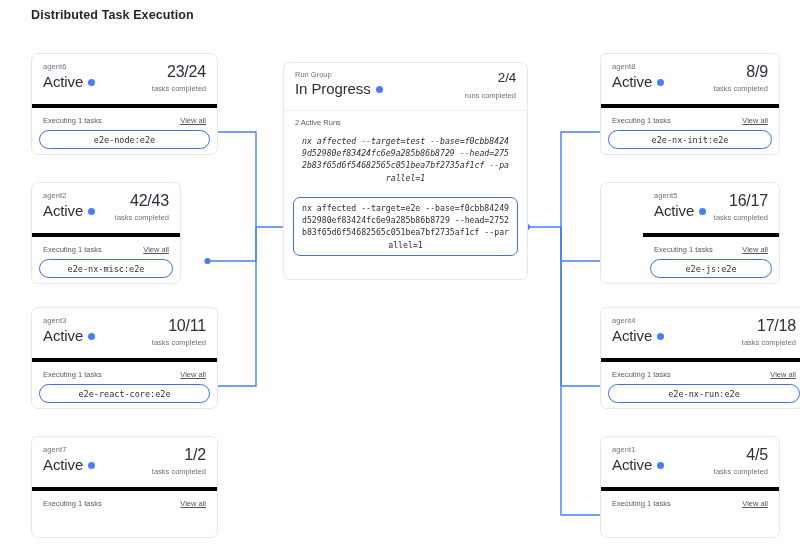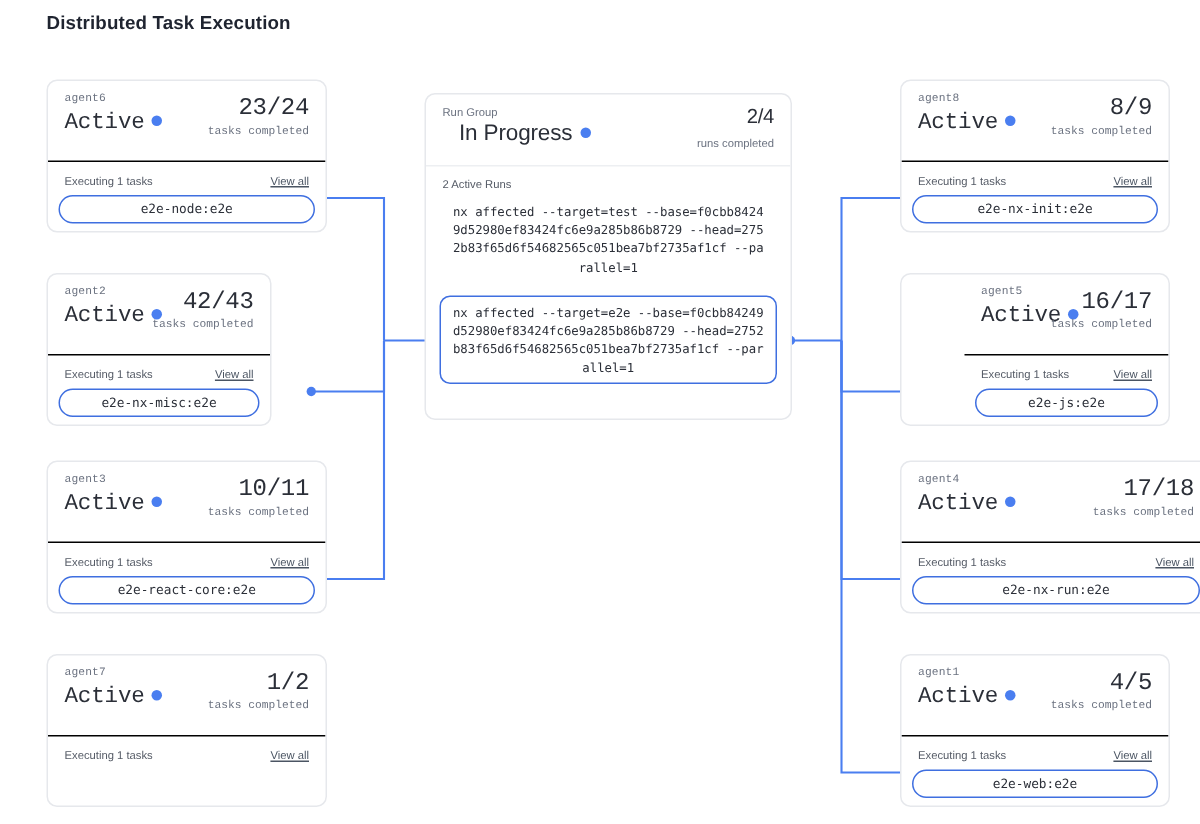--- a/index.html
+++ b/index.html
@@ -45,23 +45,22 @@
     position: absolute;
     box-sizing: border-box;
     background: #ffffff;
     border: 1px solid #e6e8ec;
     border-radius: 7px;
     overflow: hidden;
   }
   .card-head {
     position: relative;
     height: 54px;
-    border-bottom: 1px solid #000000;
-    box-sizing: border-box;
-    font-family: Liberation Mono, monospace;
+    border-bottom: 4px solid #000000;
+    box-sizing: border-box;
   }
   .agent-name {
     position: absolute;
     left: 11px;
     top: 8px;
     font-size: 7.5px;
     color: #6b7280;
     letter-spacing: 0.1px;
   }
   .agent-state {
@@ -171,21 +170,21 @@
   }
   .rg-title {
     position: absolute;
     left: 11px;
     top: 7px;
     font-size: 7.5px;
     color: #6b7280;
   }
   .rg-state {
     position: absolute;
-    left: 22px;
+    left: 11px;
     top: 17px;
     font-size: 15px;
     color: #2b2f38;
     letter-spacing: -0.1px;
     text-align: right;
   }
   .rg-count {
     position: absolute;
     right: 11px;
     top: 7px;
@@ -218,20 +217,21 @@
     font-size: 8.2px;
     line-height: 12.2px;
     color: #2b2f38;
     text-align: center;
     word-break: break-all;
     box-sizing: border-box;
     padding: 4px 7px;
   }
   .run-cmd.first {
     top: 20px;
+    font-style: italic;
   }
   .run-cmd.highlight {
     top: 74px;
     border: 1.3px solid #3f6fe0;
     border-radius: 7px;
     background: #ffffff;
     margin-top: 12px;
   }
 </style>
 </head>
@@ -407,17 +407,16 @@
       <div class="agent-name">agent1</div>
       <div class="agent-state">
         <span>Active</span><span class="state-dot"></span>
       </div>
       <div class="count">4/5</div>
       <div class="count-label">tasks completed</div>
     </div>
     <div class="card-body">
       <div class="exec-label">Executing 1 tasks</div>
       <div class="view-all">View all</div>
-      <div class="task-pill">e2e-web:e2e</div>
     </div>
   </div>
 
 </div>
 
 </body></html>

